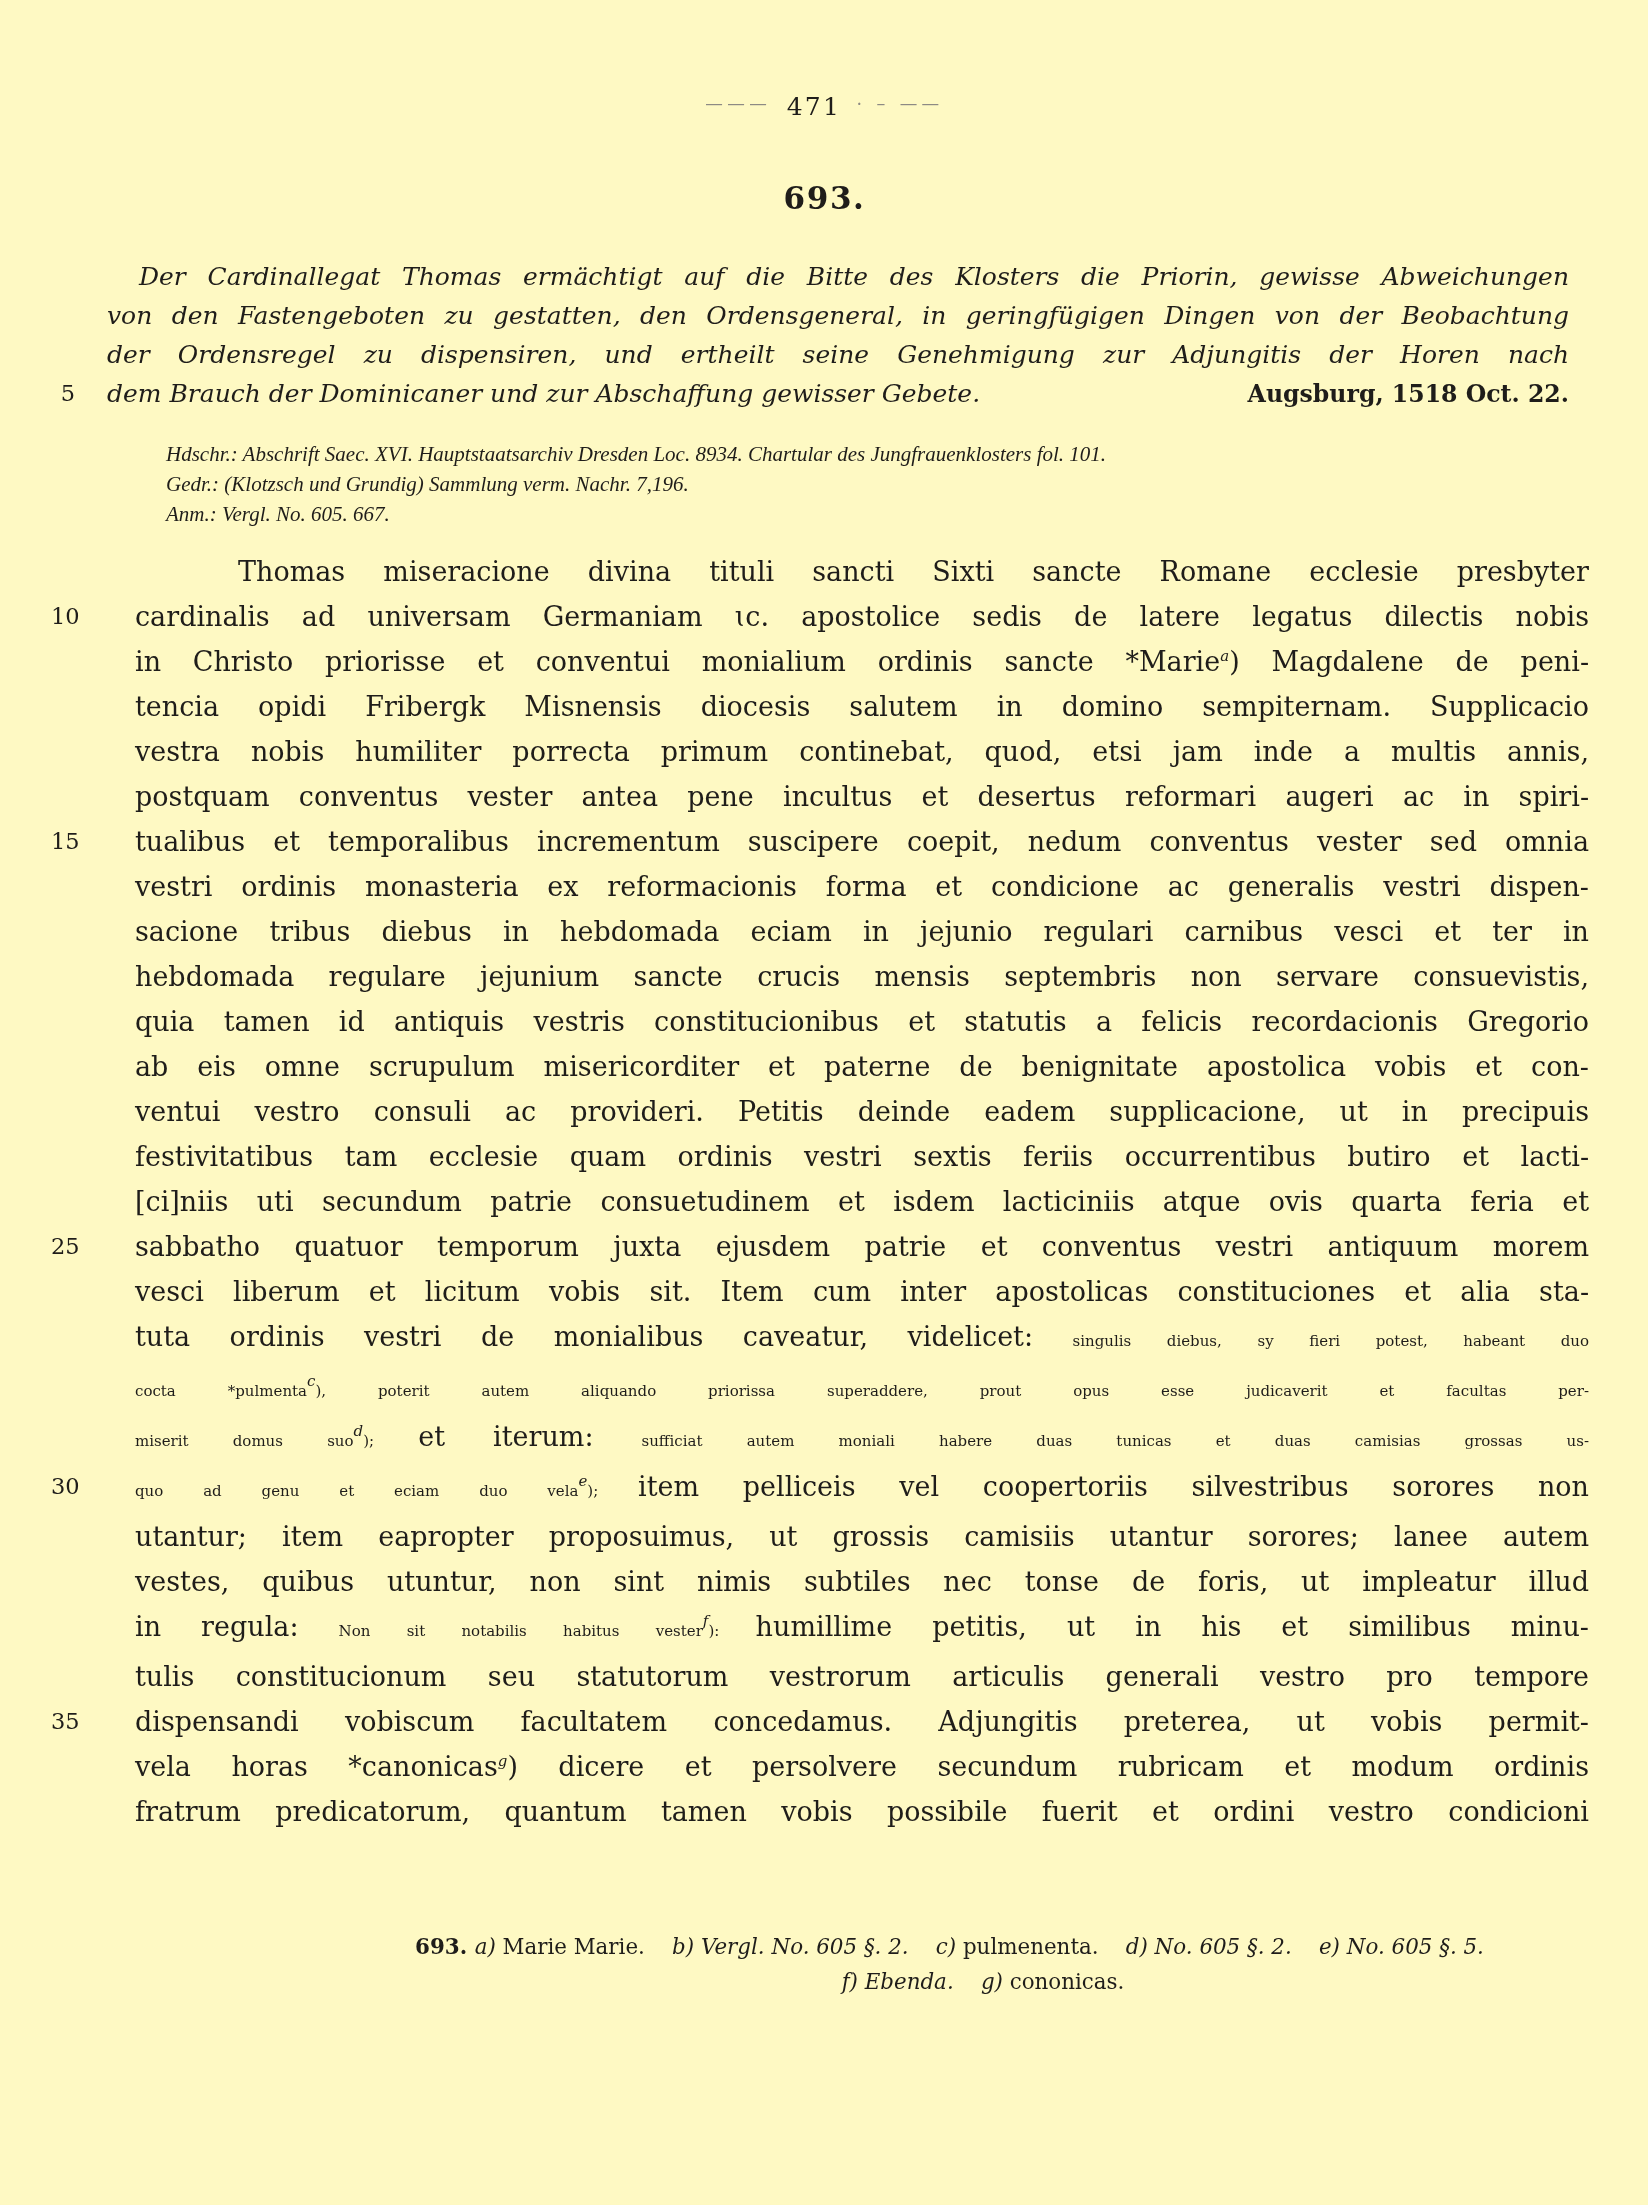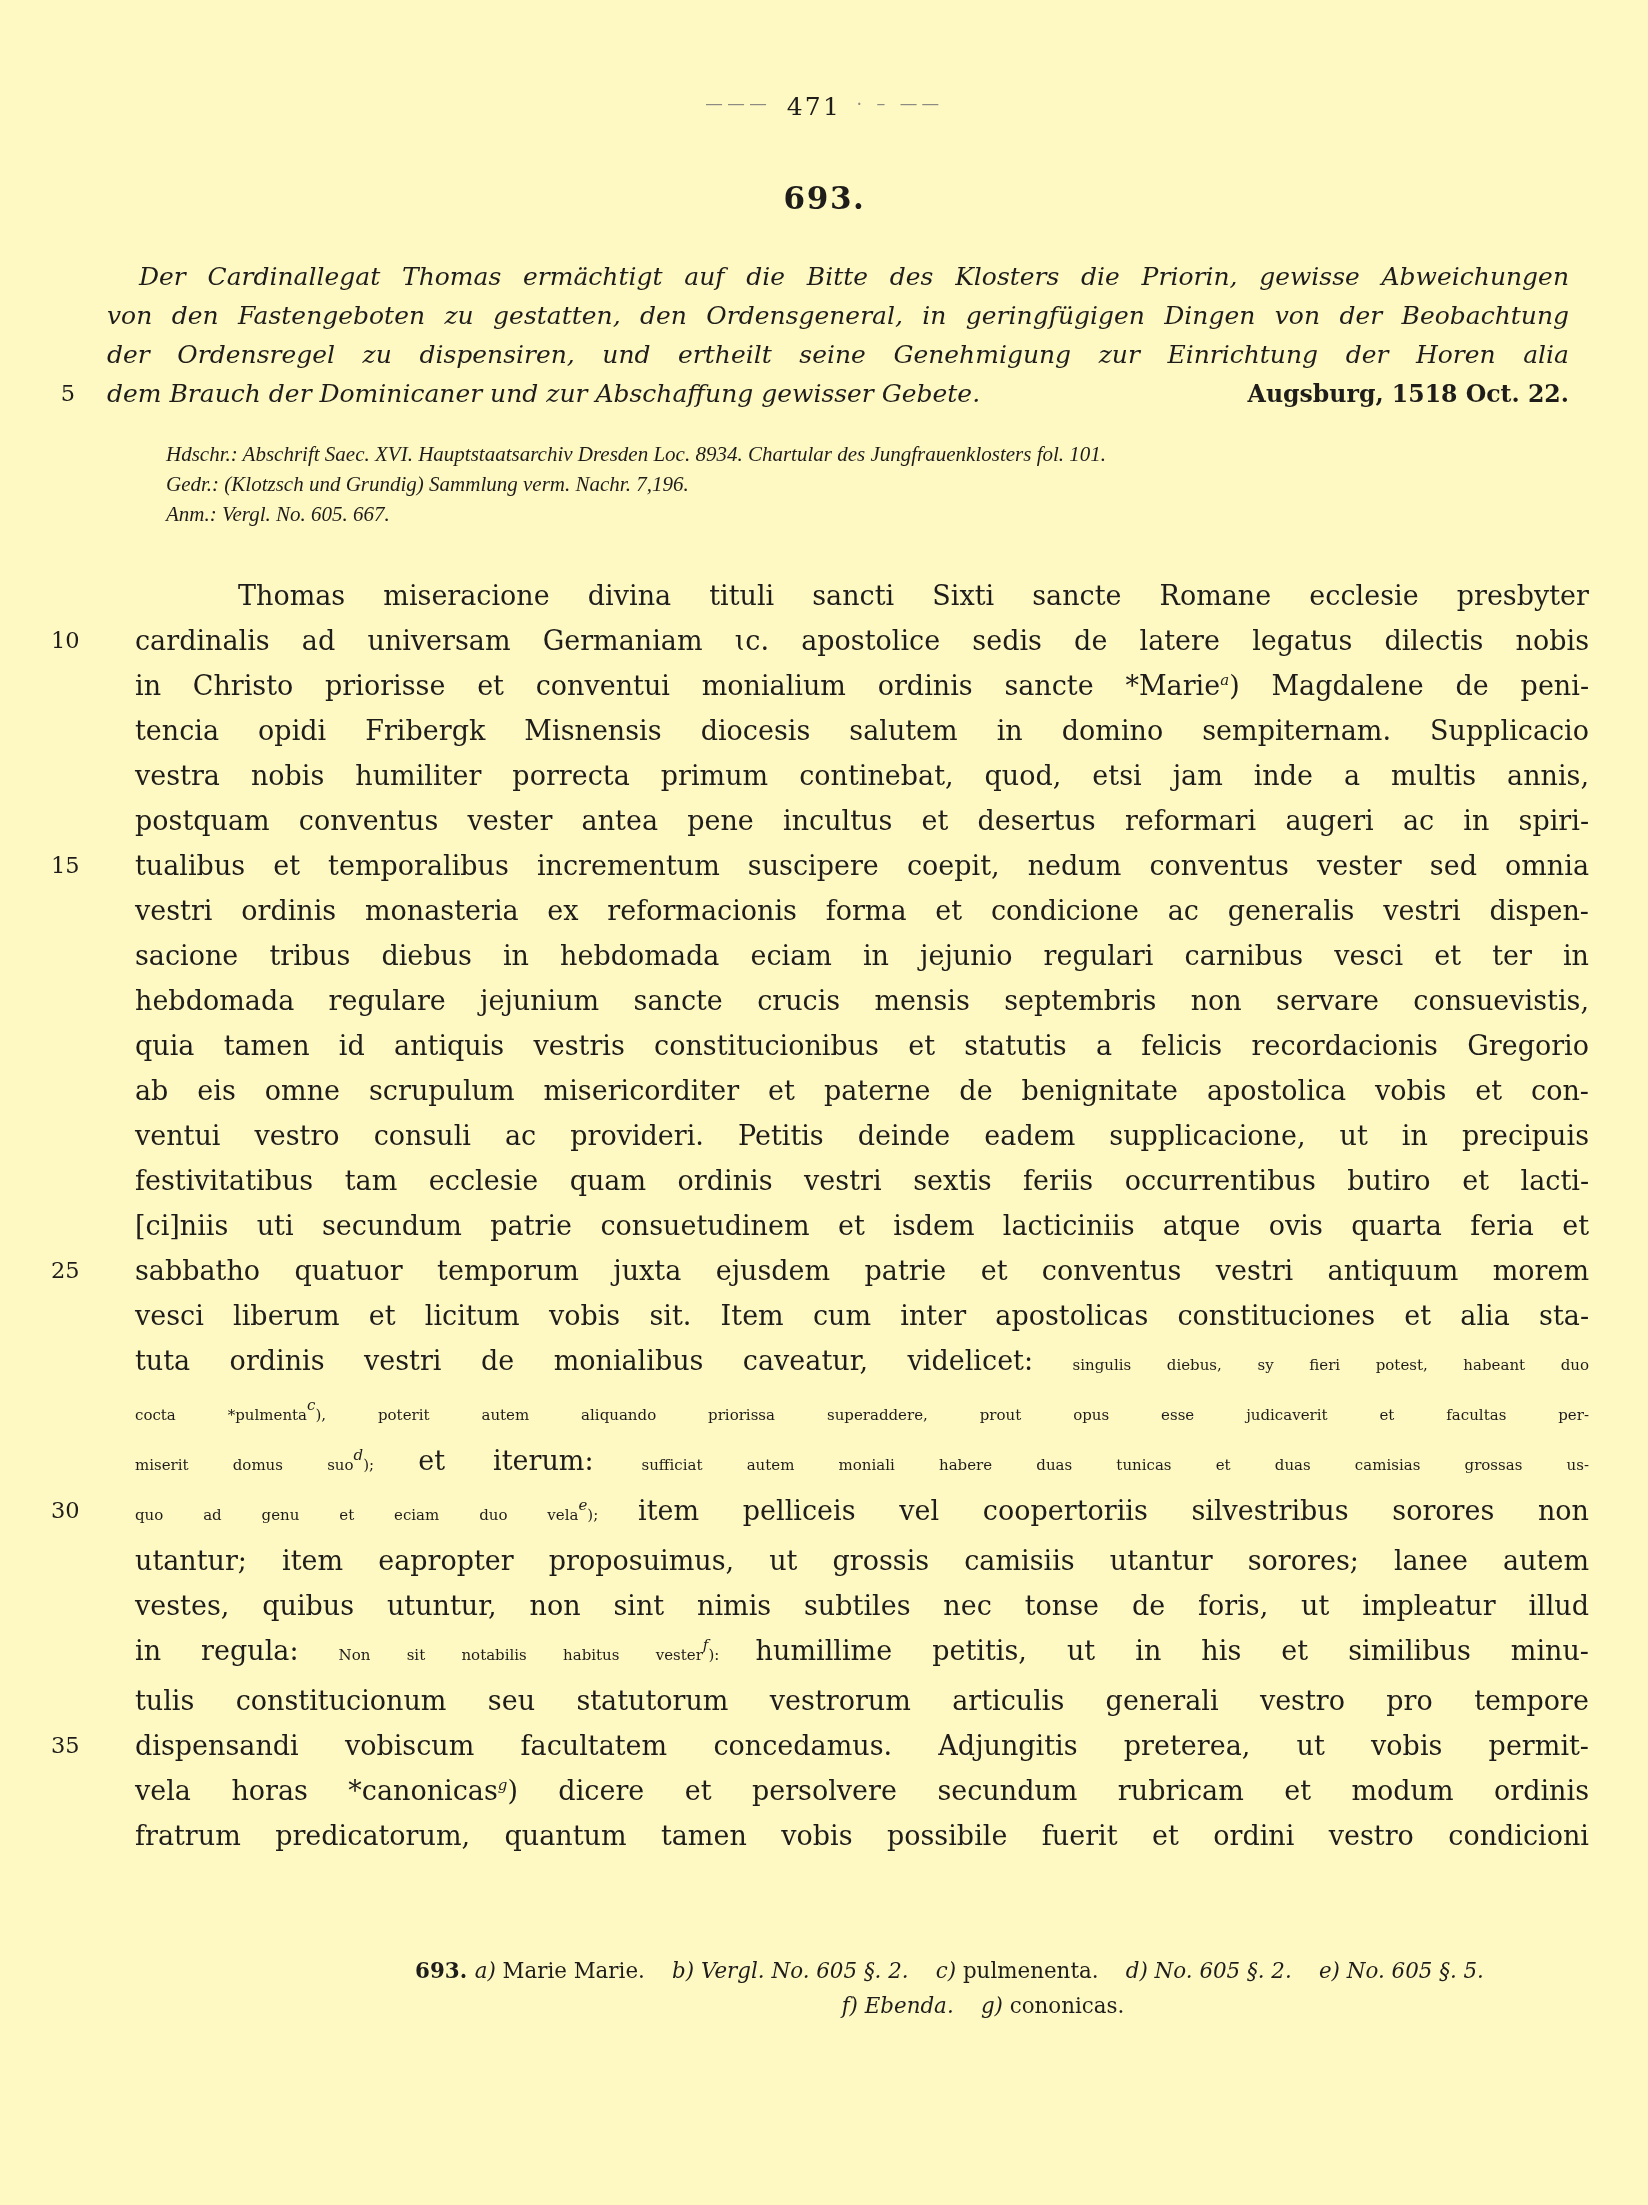--- a/index.html
+++ b/index.html
@@ -59,21 +59,21 @@
     margin: 25px 0 0 166px;
     width: 1408px;
     font-style: italic;
     font-size: 21px;
     line-height: 30px;
   }
   .sources .line { text-align: left; font-family: Liberation Serif, serif; }
 
   
   .body-text {
-    margin: 44px 0 0 135px;
+    margin: 20px 0 0 135px;
     width: 1454px;
     font-size: 27px;
     line-height: 45px;
   }
   .body-text .line { text-align: justify; text-align-last: justify; }
   .body-text .line.ind { text-indent: 103px; }
 
   .sm  { font-size: 15px; }
   .sup { font-size: 15px; font-style: italic; vertical-align: super; line-height: 0; }
   .b   { font-weight: 700; }
@@ -96,21 +96,21 @@
 
   <div class="header-row">
     <span class="dash">———</span><span>471</span><span class="dash">· – ——</span>
   </div>
 
   <div class="docno">693.</div>
 
   <div class="summary" id="summary-lines">
       <div class="line ind2"><span>Der Cardinallegat Thomas ermächtigt auf die Bitte des Klosters die Priorin, gewisse Abweichungen</span></div>
       <div class="line"><span>von den Fastengeboten zu gestatten, den Ordensgeneral, in geringfügigen Dingen von der Beobachtung</span></div>
-      <div class="line"><span>der Ordensregel zu dispensiren, und ertheilt seine Genehmigung zur Einrichtung der Horen alia</span></div>
+      <div class="line"><span>der Ordensregel zu dispensiren, und ertheilt seine Genehmigung zur Adjungitis der Horen nach</span></div>
       <div class="line split">
         <span class="lineno">5</span>
         <span>dem Brauch der Dominicaner und zur Abschaffung gewisser Gebete.</span>
         <span class="dateline">Augsburg, 1518 Oct. 22.</span>
       </div>
     </div>
 
   <div class="sources" id="source-lines">
       <div class="line"><span>Hdschr.: Abschrift Saec. XVI.  Hauptstaatsarchiv Dresden Loc. 8934.  Chartular des Jungfrauenklosters fol. 101.</span></div>
       <div class="line"><span>Gedr.: (Klotzsch und Grundig) Sammlung verm. Nachr. 7,196.</span></div>

